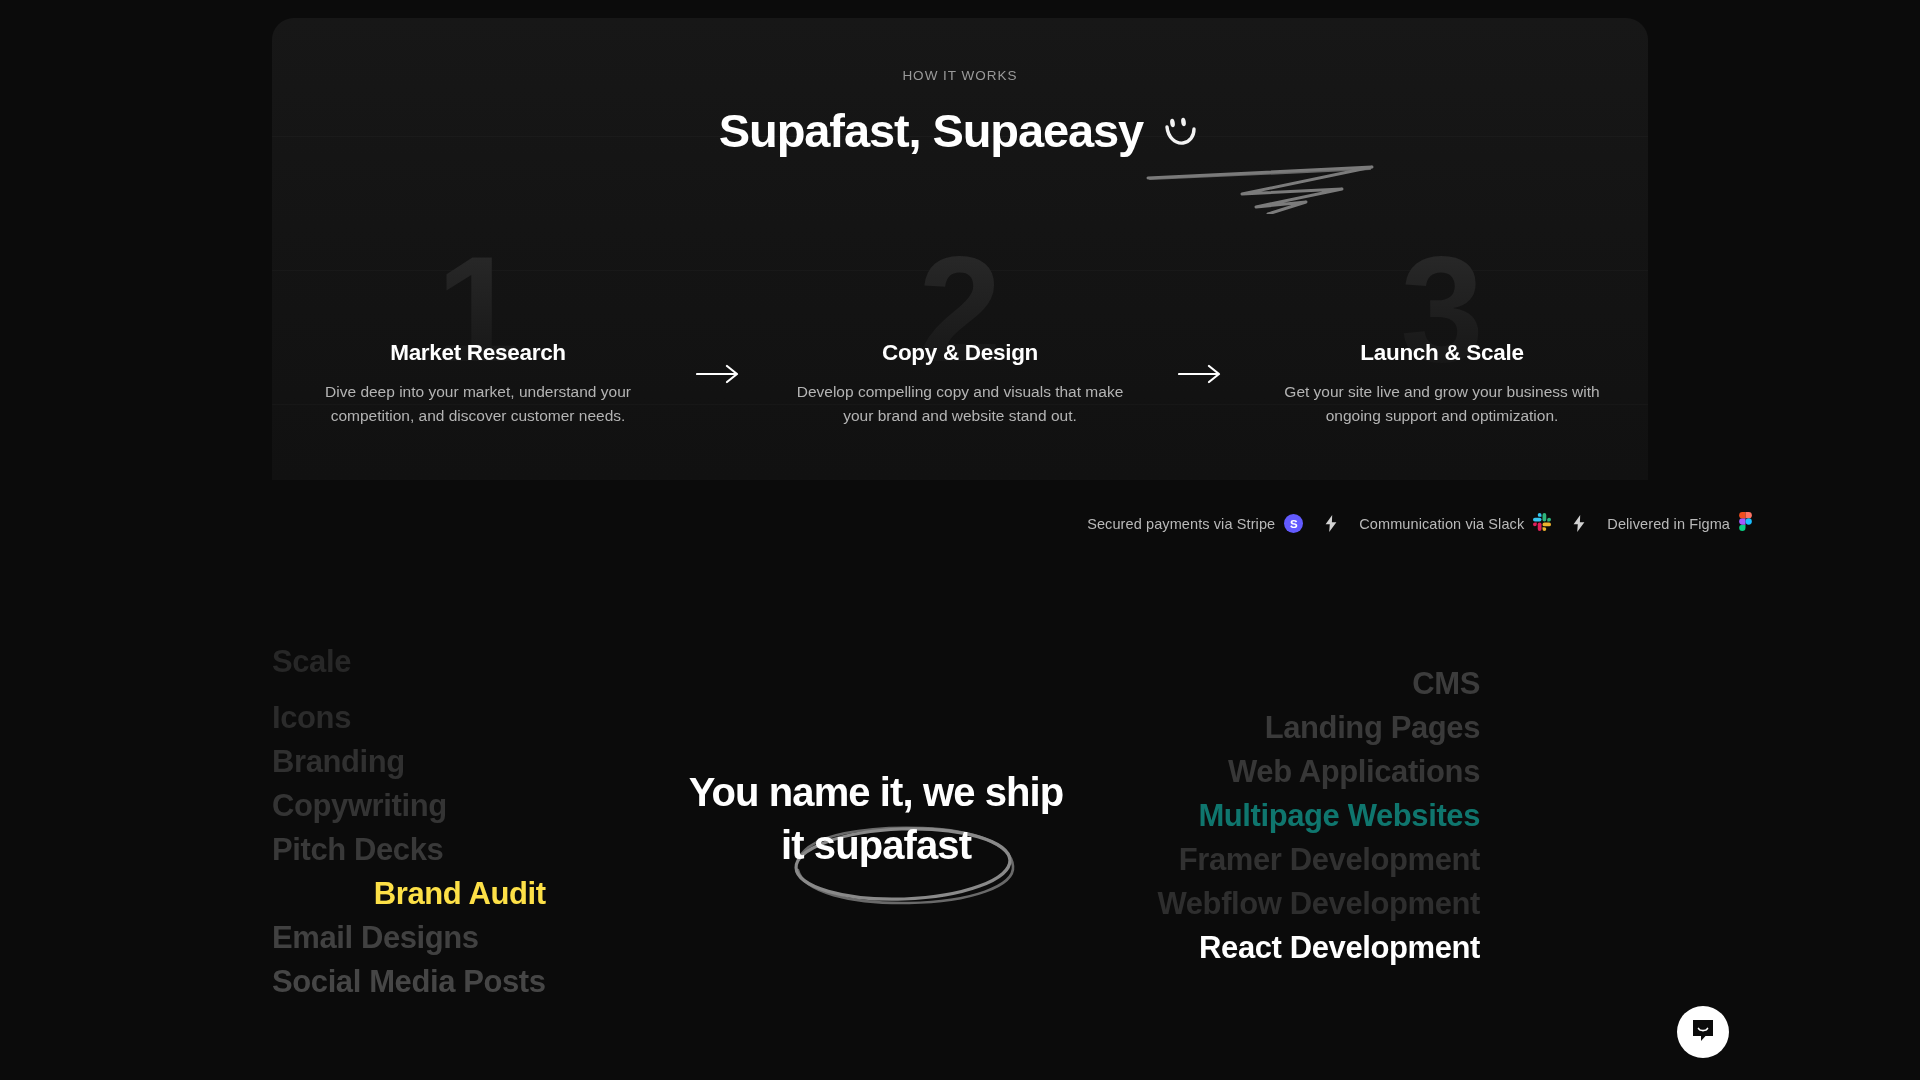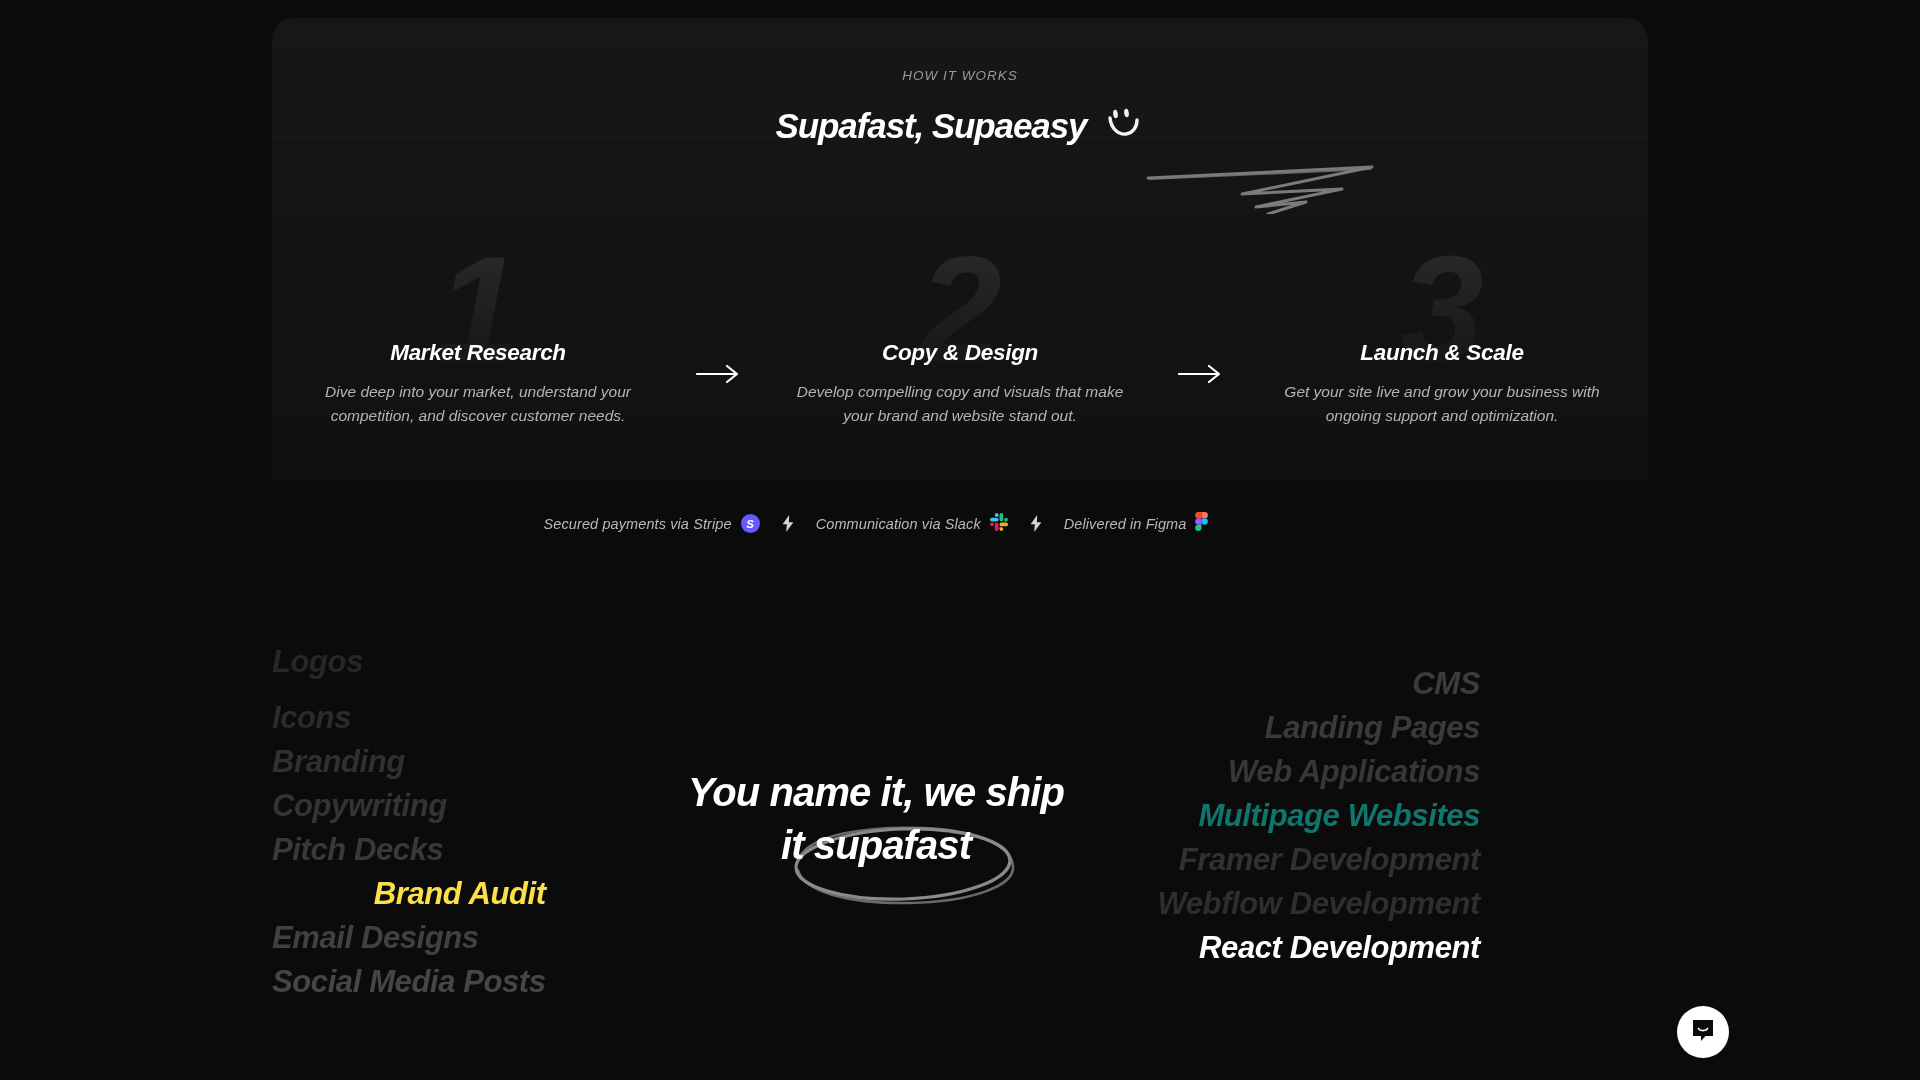--- a/index.html
+++ b/index.html
@@ -2,21 +2,21 @@
 <html><head>
 <meta charset="utf-8">
 <style>
   * { margin:0; padding:0; box-sizing:border-box; }
   html, body {
     width:1920px; height:1080px;
     background:#0b0b0b;
     font-family:"Liberation Sans", sans-serif;
     overflow:hidden;
   }
-  #page { position:relative; width:1752px; height:1080px; background:#0b0b0b;font-style:italic; }
+  #page { position:relative; width:1752px; height:1080px; background:#0b0b0b; }
 
   
   .hiw-card{
     position:absolute; left:272px; top:18px; width:1376px; height:462px;
     background:linear-gradient(180deg,#171717 0%,#141414 45%,#111111 100%);
     border-radius:22px 22px 0 0;
     overflow:hidden;
   }
   .hiw-card .hline{
     position:absolute; left:0; width:100%; height:1px;
@@ -25,21 +25,21 @@
   .hiw-eyebrow{
     position:absolute; left:0; right:0; top:50px;
     text-align:center;
     font-size:13.5px; letter-spacing:1.0px; color:#9a9a9a; font-weight:400;
   }
   .hiw-title-wrap{
     position:absolute; left:0; right:0; top:86px; text-align:center;
   }
   .hiw-title{
     display:inline-block;
-    font-size:35px; font-weight:700; color:#ffffff; letter-spacing:-1.1px;
+    font-size:47px; font-weight:700; color:#ffffff; letter-spacing:-1.1px;
     line-height:1.15;
   }
   .smiley{ display:inline-block; vertical-align:-6px; margin-left:14px; }
   .scribble-underline{
     position:absolute; left:874px; top:140px; pointer-events:none;
   }
 
   
   .steps{
     position:absolute; left:0; right:0; top:256px;
@@ -64,21 +64,21 @@
     font-size:15.5px; color:#b4b4b4; line-height:1.58; padding:0 28px;
   }
   .step-arrow{
     width:96px; flex:0 0 96px; display:flex; justify-content:center;
     padding-top:90px;
   }
 
   
   .badges{
     position:absolute; left:0; right:0; top:512px;
-    display:flex; align-items:center; justify-content:center; gap:0;
+    display:flex; align-items:center; justify-content:flex-end; gap:0;
   }
   .badge{ display:flex; align-items:center; gap:9px; }
   .badge-text{ font-size:14.5px; color:#b9b9b9; letter-spacing:0.1px; }
   .badge-sep{
     margin:0 22px; color:#cfcfcf; font-size:16px; line-height:1;
     display:flex; align-items:center;
   }
   .stripe-icon{
     width:19px; height:19px; border-radius:50%;
     background:#635bff; color:#fff;
@@ -237,21 +237,21 @@
           <path d="M0 6a6 6 0 0 1 6-6h6v12H6A6 6 0 0 1 0 6z" fill="#f24e1e"></path>
           <path d="M12 0h6a6 6 0 1 1 0 12h-6V0z" fill="#ff7262"></path>
           <path d="M24 18a6 6 0 1 1-12 0 6 6 0 0 1 12 0z" fill="#1abcfe"></path>
         </svg>
       </span>
     </div>
 
   </div>
 
   <div class="left-list">
-    <div class="list-item" style="color:#272727;">Logos</div>
+    <div class="list-item" style="color:#272727;">Scale</div>
     <div class="list-item" style="color:#2b2b2b;margin-top:12px;">Icons</div>
     <div class="list-item" style="color:#303030;">Branding</div>
     <div class="list-item" style="color:#343434;">Copywriting</div>
     <div class="list-item" style="color:#393939;">Pitch Decks</div>
     <div class="list-item" style="color:#fde047;text-align:right;">Brand Audit</div>
     <div class="list-item" style="color:#414141;">Email Designs</div>
     <div class="list-item" style="color:#464646;">Social Media Posts</div>
   </div>
 
   <div class="right-list">

